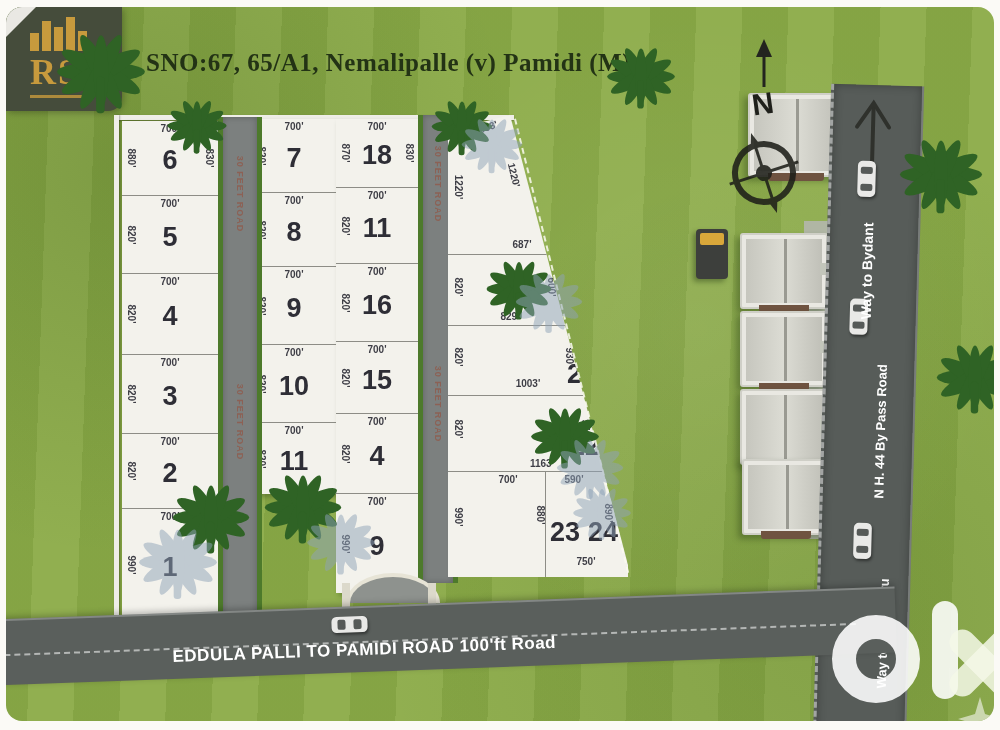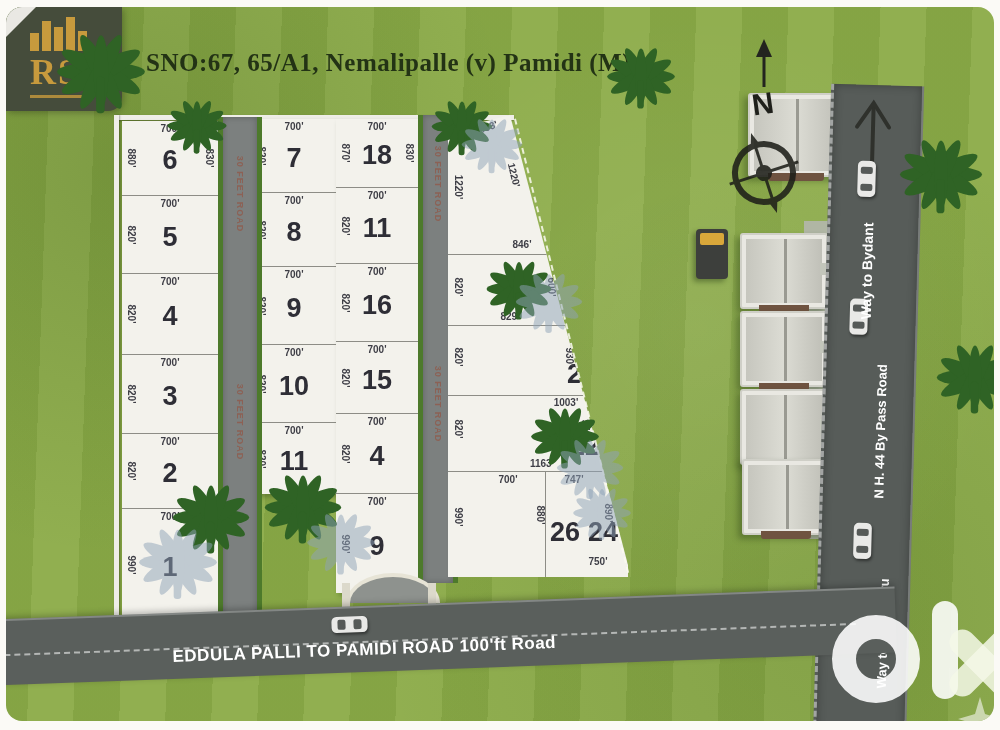--- a/index.html
+++ b/index.html
@@ -241,41 +241,41 @@
   <div id="colD" style="left:442px;top:108px;width:180px;height:462px;">
         <div class="hline" style="top: 139px;"></div>
         <div class="hline" style="top: 210px;"></div>
         <div class="hline" style="top: 280px;"></div>
         <div class="hline" style="top: 356px;"></div>
         <div class="vline" style="left: 97px; top: 356px; height: 106px;"></div>
         <div class="num ctr" style="left: 68px; top: 96px;">19</div>
         <span class="dim ctr" style="left: 40px; top: 12px; transform: translate(-50%, -50%) rotate(-20deg);">303'</span>
         <span class="dim ctr" style="left: 10px; top: 72px; transform: translate(-50%, -50%) rotate(90deg);">1220'</span>
         <span class="dim ctr" style="left: 66px; top: 60px; transform: translate(-50%, -50%) rotate(76deg);">1220'</span>
-        <span class="dim ctr" style="left: 74px; top: 129px; transform: translate(-50%, -50%) rotate(0deg);">846'</span>
+        <span class="dim ctr" style="left: 74px; top: 129px; transform: translate(-50%, -50%) rotate(0deg);">687'</span>
         <div class="num ctr" style="left: 80px; top: 174px;">20</div>
         <span class="dim ctr" style="left: 10px; top: 172px; transform: translate(-50%, -50%) rotate(90deg);">820'</span>
         <span class="dim ctr" style="left: 103px; top: 172px; transform: translate(-50%, -50%) rotate(90deg);">600'</span>
         <span class="dim ctr" style="left: 62px; top: 201px; transform: translate(-50%, -50%) rotate(0deg);">829'</span>
         <div class="num ctr" style="left: 88px; top: 244px;">21</div>
         <span class="dim ctr" style="left: 10px; top: 242px; transform: translate(-50%, -50%) rotate(90deg);">820'</span>
         <span class="dim ctr" style="left: 121px; top: 242px; transform: translate(-50%, -50%) rotate(90deg);">930'</span>
-        <span class="dim ctr" style="left: 80px; top: 287px; transform: translate(-50%, -50%) rotate(0deg); margin-left: 38px;">1003'</span>
+        <span class="dim ctr" style="left: 80px; top: 268px; transform: translate(-50%, -50%) rotate(0deg);">1003'</span>
         <div class="num ctr" style="left: 94px; top: 316px;">22</div>
         <span class="dim ctr" style="left: 10px; top: 314px; transform: translate(-50%, -50%) rotate(90deg);">820'</span>
         <span class="dim ctr" style="left: 137px; top: 314px; transform: translate(-50%, -50%) rotate(90deg);">950'</span>
         <span class="dim ctr" style="left: 94px; top: 348px; transform: translate(-50%, -50%) rotate(0deg);">1163'</span>
-        <div class="num ctr" style="left: 54px; top: 402px;">26</div>
+        <div class="num ctr" style="left: 54px; top: 402px;">23</div>
         <span class="dim ctr" style="left: 60px; top: 364px; transform: translate(-50%, -50%) rotate(0deg);">700'</span>
         <span class="dim ctr" style="left: 10px; top: 402px; transform: translate(-50%, -50%) rotate(90deg);">990'</span>
         <span class="dim ctr" style="left: 92px; top: 400px; transform: translate(-50%, -50%) rotate(90deg);">880'</span>
         <div class="num ctr" style="left: 130px; top: 402px;">24</div>
-        <span class="dim ctr" style="left: 126px; top: 364px; transform: translate(-50%, -50%) rotate(0deg);">747'</span>
+        <span class="dim ctr" style="left: 126px; top: 364px; transform: translate(-50%, -50%) rotate(0deg);">590'</span>
         <span class="dim ctr" style="left: 160px; top: 398px; transform: translate(-50%, -50%) rotate(90deg);">890'</span>
-        <span class="dim ctr" style="left: 138px; top: 446px; transform: translate(-50%, -50%) rotate(0deg); margin-left: 12px;">750'</span>
+        <span class="dim ctr" style="left: 138px; top: 446px; transform: translate(-50%, -50%) rotate(0deg);">750'</span>
       </div>
   <div class="abs fence" style="left:508px;top:112px;height:468px;transform:rotate(-14deg);transform-origin:top left;"></div>
 
   <div class="abs gate">
     <div class="arch"></div>
         <div class="pil" style="left:4px"></div>
         <div class="pil" style="right:4px"></div>
   </div>
 
   <div class="abs lane"></div>

